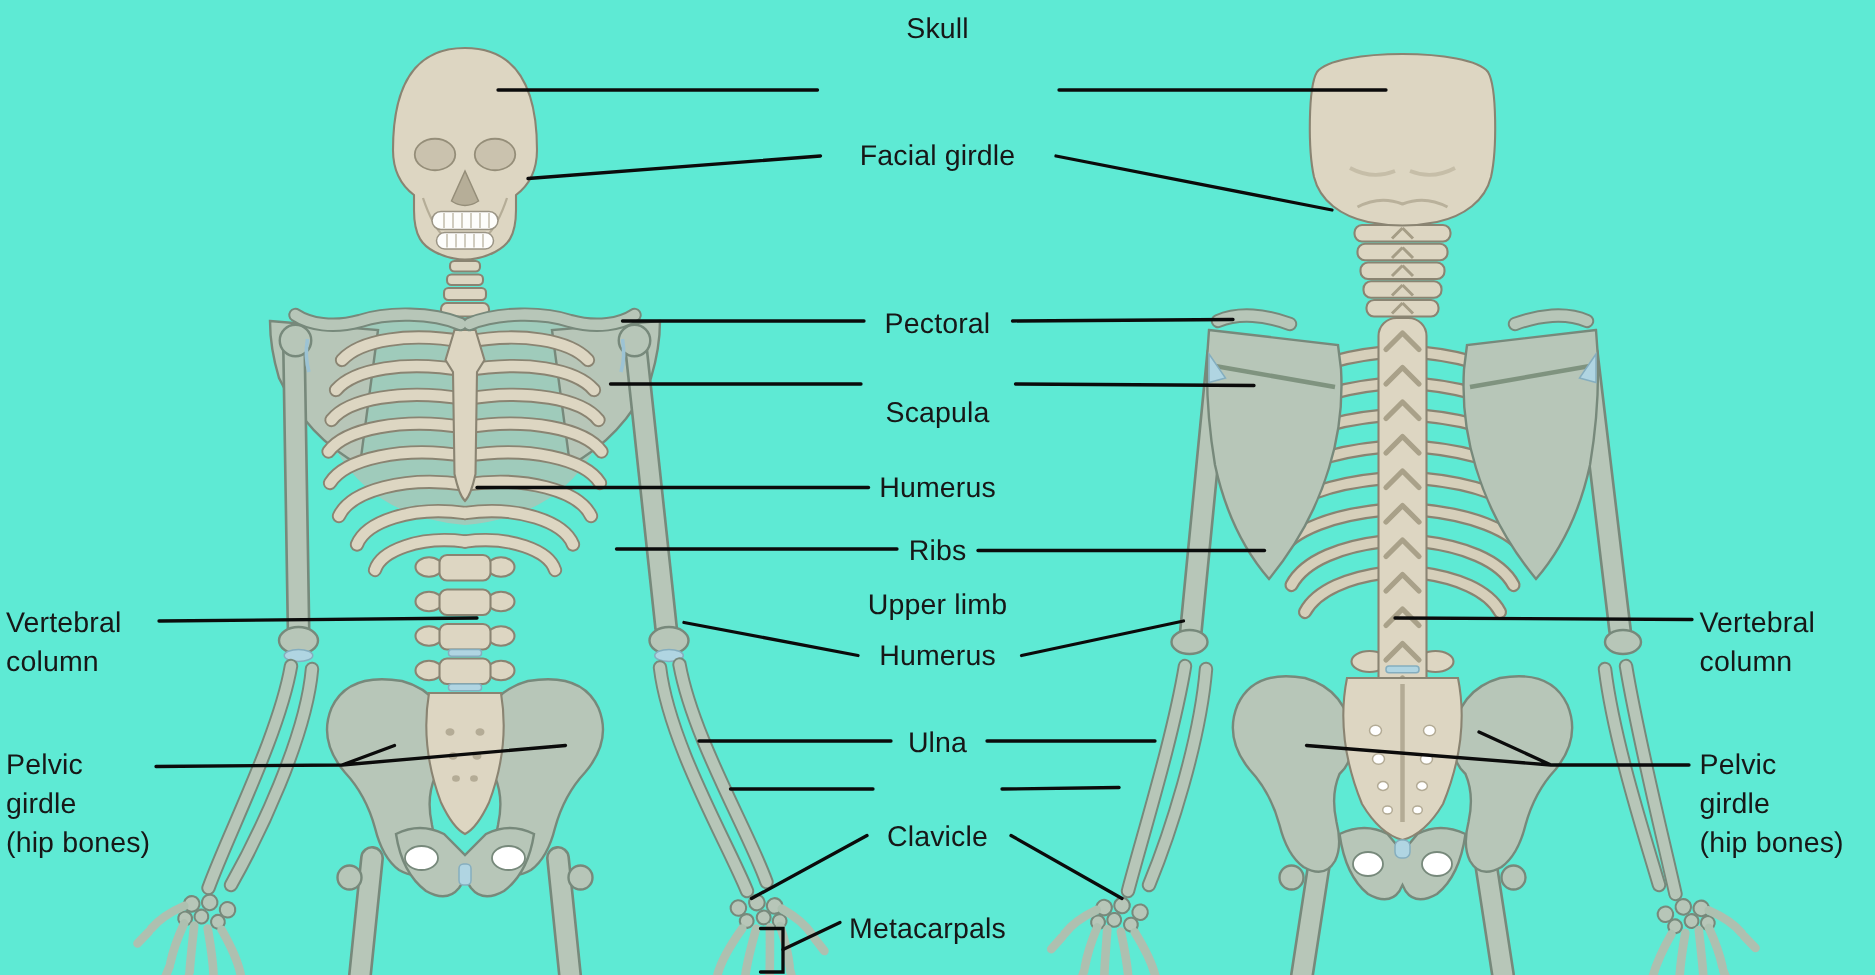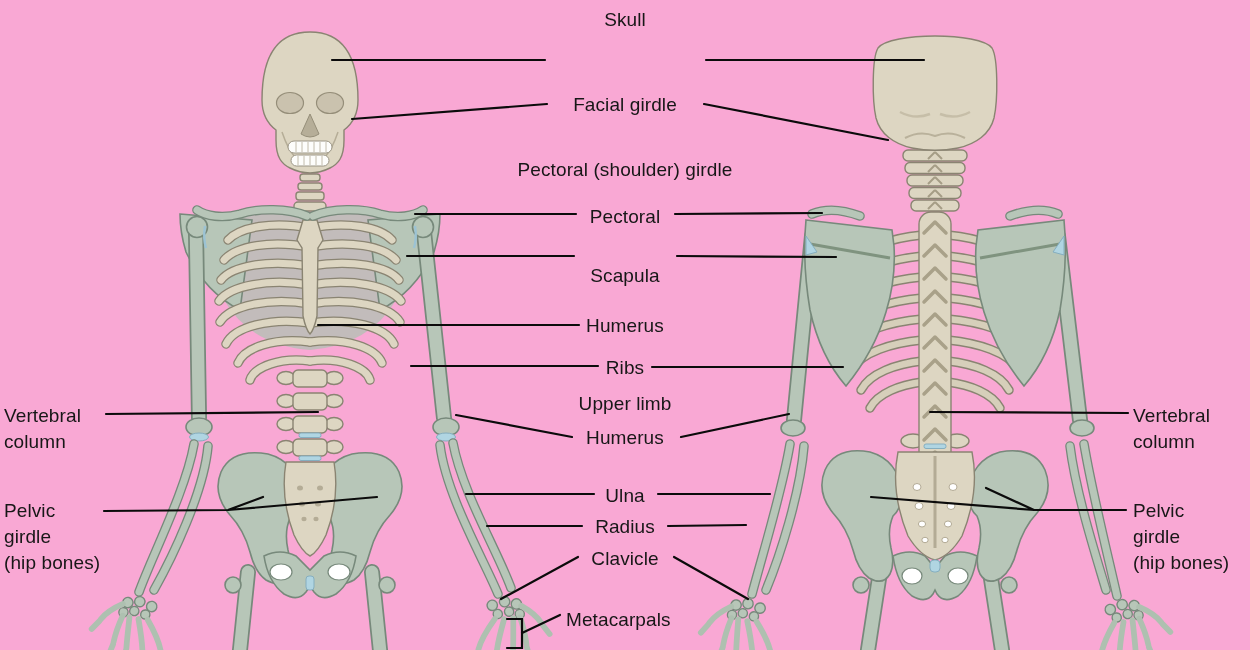--- a/index.html
+++ b/index.html
@@ -1,17 +1,17 @@
 <!DOCTYPE html>
 <html><head>
 <meta charset="utf-8">
 <style>
   html,body{margin:0;padding:0;background:#fff;}
   .stage{
-    position:relative;width:1250px;height:650px;background:#f9a8d4;
+    position:relative;width:1250px;height:650px;background:#5eead4;
     overflow:hidden;font-family:"Liberation Sans",sans-serif;color:#171717;
   }
   .stage svg{position:absolute;left:0;top:0;}
   .lbl{
     position:absolute;font-size:19px;line-height:26px;white-space:nowrap;
     color:#171717;letter-spacing:.1px;
   }
   .lbl.center{width:300px;left:475px;text-align:center;}
   
   .boneF{fill:#ddd6c2;stroke:#8a8472;stroke-width:1.4;}
@@ -359,29 +359,27 @@
     <line x1="522" y1="633" x2="560" y2="615"></line>
     <line x1="106" y1="414" x2="318" y2="412"></line>
     <line x1="930" y1="412" x2="1128" y2="413"></line>
     <path d="M104,511 L228,510 L263,497 M228,510 L377,497"></path>
     <path d="M1126,510 L1034,510 L986,488 M1034,510 L871,497"></path>
   </g>
 </svg>
 
 <div class="lbl center" style="top:7px">Skull</div>
 <div class="lbl center" style="top:92px">Facial girdle</div>
-<div class="lbl center" style="top:157px">Pectoral (shoulder) girdle</div>
 <div class="lbl center" style="top:204px">Pectoral</div>
 <div class="lbl center" style="top:263px">Scapula</div>
 <div class="lbl center" style="top:313px">Humerus</div>
 <div class="lbl center" style="top:355px">Ribs</div>
 <div class="lbl center" style="top:391px">Upper limb</div>
 <div class="lbl center" style="top:425px">Humerus</div>
 <div class="lbl center" style="top:483px">Ulna</div>
-<div class="lbl center" style="top:514px">Radius</div>
 <div class="lbl center" style="top:546px">Clavicle</div>
 <div class="lbl" style="left:566px;top:607px">Metacarpals</div>
 
 <div class="lbl" style="left:4px;top:403px">
   <div>Vertebral</div>
   <div>column</div>
 </div>
 <div class="lbl" style="left:4px;top:498px">
   <div>Pelvic</div>
   <div>girdle</div>

